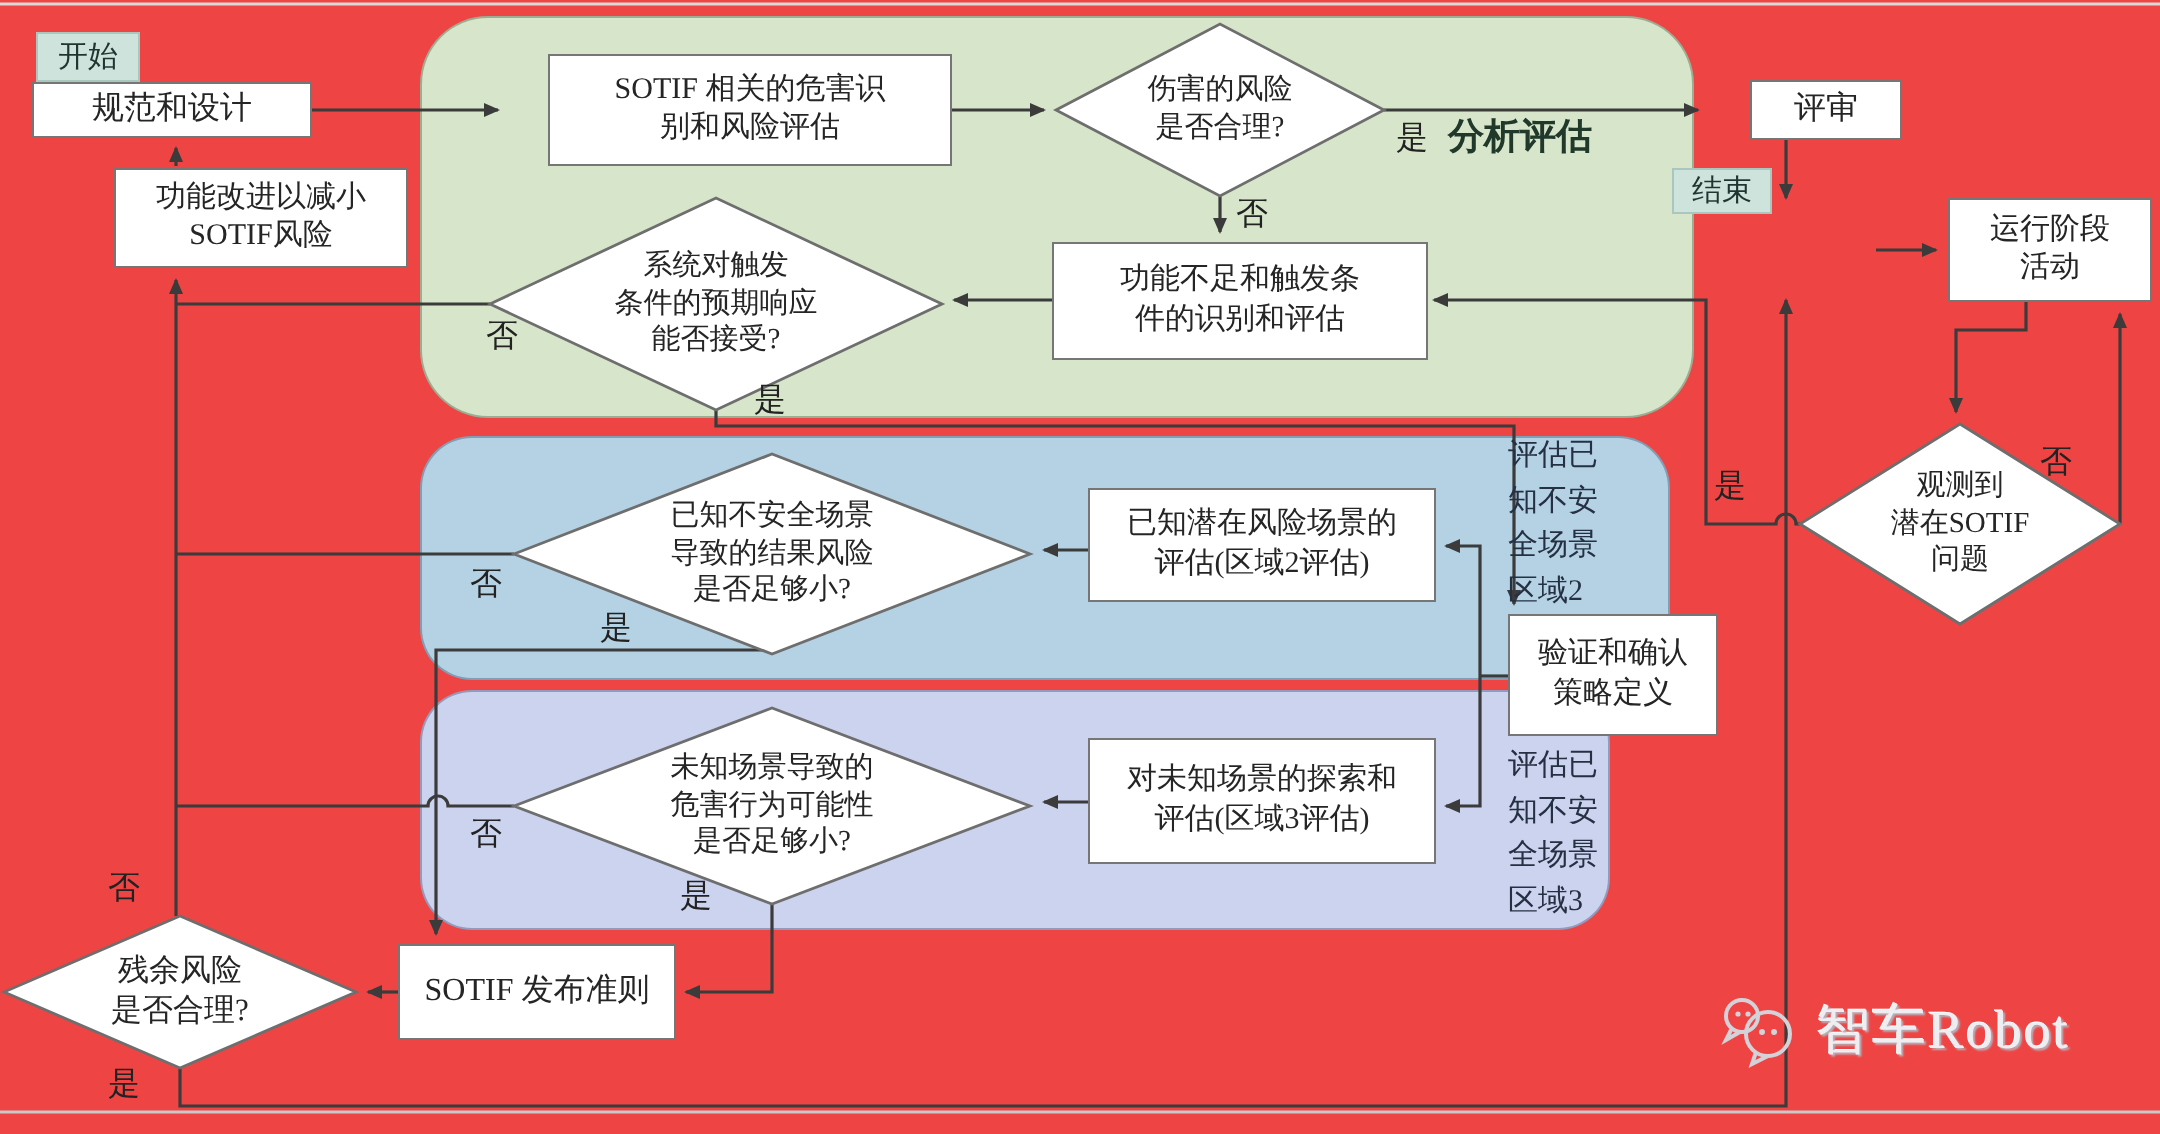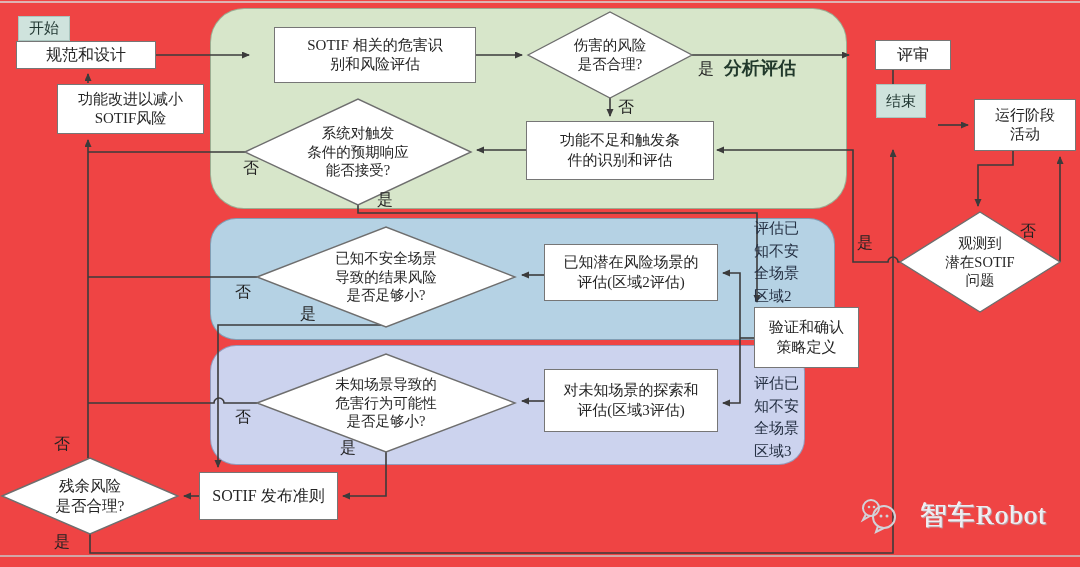--- a/index.html
+++ b/index.html
@@ -14,21 +14,21 @@
        text-align:center;background:#ffffff;border:1.4px solid #767676;white-space:pre-line;
        color:#252525;font-size:15px;line-height:1.28;box-sizing:border-box;}
   .badge{position:absolute;z-index:4;display:flex;align-items:center;justify-content:center;
        background:#cfe3dd;border:1px solid #a9c6bf;font-size:15px;color:#1f3530;box-sizing:border-box;}
   .dtext{position:absolute;z-index:3;display:flex;align-items:center;justify-content:center;
        text-align:center;white-space:pre-line;color:#252525;font-size:14.5px;line-height:1.3;}
   .lbl{position:absolute;z-index:4;font-size:16px;color:#222;}
   .note{position:absolute;z-index:3;white-space:pre-line;color:#253043;font-size:15px;
        line-height:1.5;text-align:left;}
   .rlabel{position:absolute;z-index:3;font-weight:bold;font-size:18px;color:#21392b;}
-  .wm{position:absolute;z-index:3;display:flex;align-items:center;gap:18px;}
+  .wm{position:absolute;z-index:3;display:flex;align-items:center;gap:6px;}
   .wm-text{font-size:27px;color:#eeeef2;text-shadow:1px 1px 1px #b4b4bc,-0.5px -0.5px 0 #ffffff;
        letter-spacing:1px;}
 </style>
 </head>
 <body>
 
 <div class="canvas">
 
   <div class="region region-green" style="left:210px;top:8px;width:635px;height:199px;"></div>
   <div class="region region-blue" style="left:210px;top:218px;width:623px;height:120px;border-radius:26px;"></div>
@@ -76,21 +76,21 @@
       <polygon points="528,55 610,12 692,55 610,98"></polygon>
       <polygon points="245,152 358,99 471,152 358,205"></polygon>
       <polygon points="257,277 386,227 515,277 386,327"></polygon>
       <polygon points="257,403 386,354 515,403 386,452"></polygon>
       <polygon points="900,262 980,212 1060,262 980,312"></polygon>
       <polygon points="2,496 90,458 178,496 90,534"></polygon>
     </g>
   </svg>
 
   <div class="badge" style="left:18px;top:16px;width:52px;height:25px;">开始</div>
-  <div class="badge" style="left:876px;top:84px;width:50px;height:34px;">结束</div>
+  <div class="badge" style="left:836px;top:84px;width:50px;height:23px;">结束</div>
 
   <div class="box" style="left:16px;top:41px;width:140px;height:28px;font-size:16px;">规范和设计</div>
   <div class="box" style="left:13px;top:84px;width:147px;height:50px;margin-left:44px;">功能改进以减小
 SOTIF风险</div>
   <div class="box" style="left:254px;top:27px;width:202px;height:56px;margin-left:20px;">SOTIF 相关的危害识
 别和风险评估</div>
   <div class="box" style="left:855px;top:40px;width:76px;height:30px;font-size:16px;margin-left:20px;">评审</div>
   <div class="box" style="left:974px;top:99px;width:102px;height:52px;">运行阶段
 活动</div>
   <div class="box" style="left:526px;top:121px;width:188px;height:59px;">功能不足和触发条

